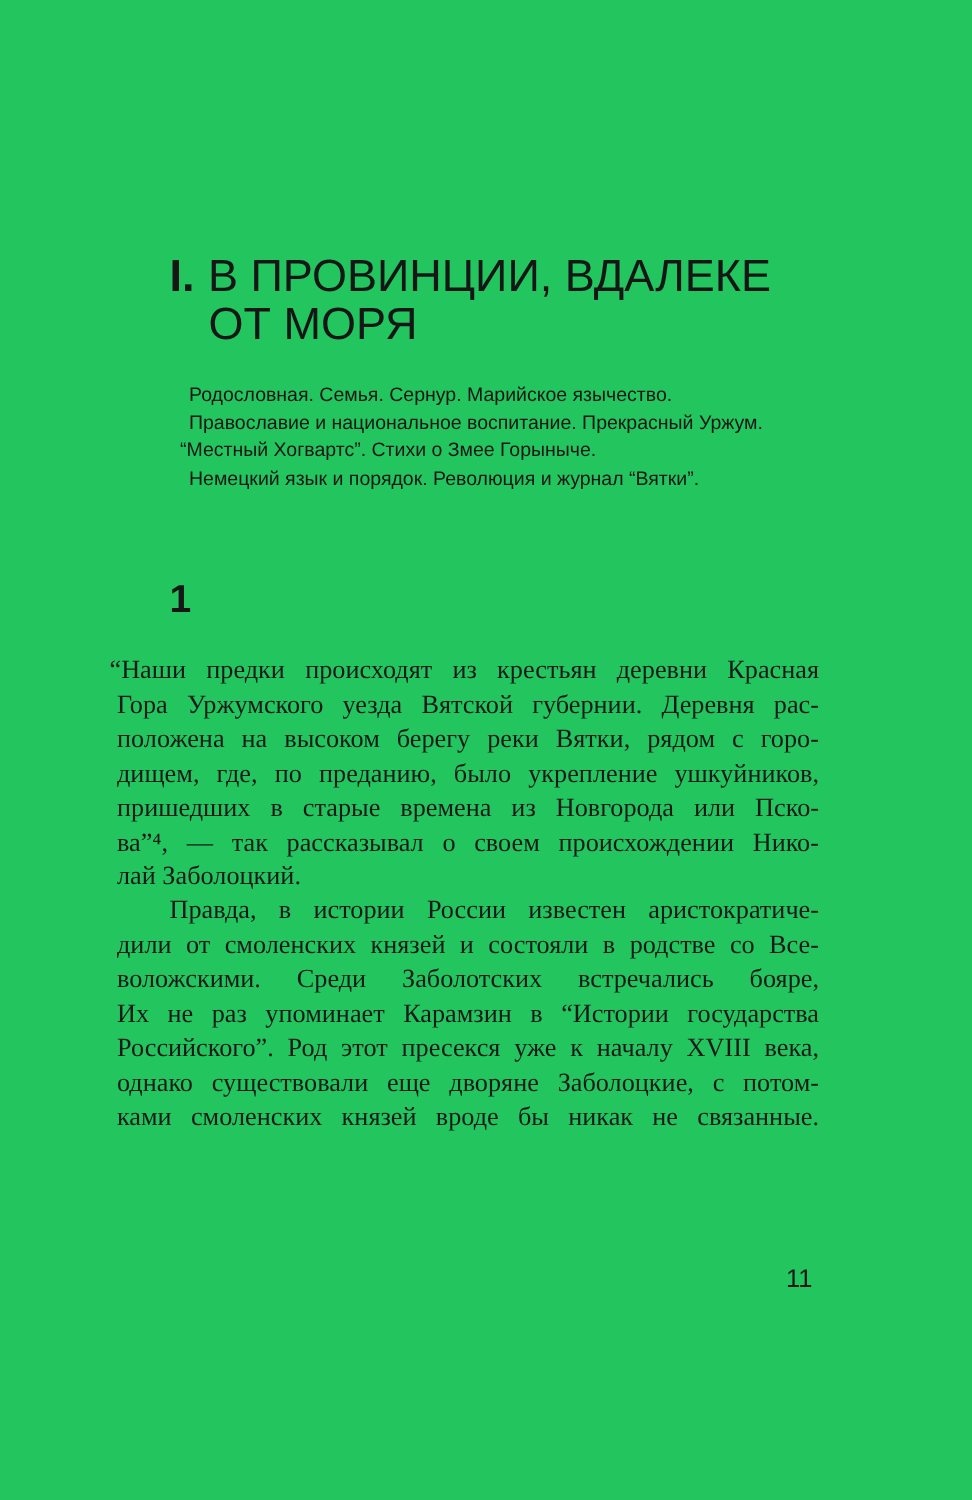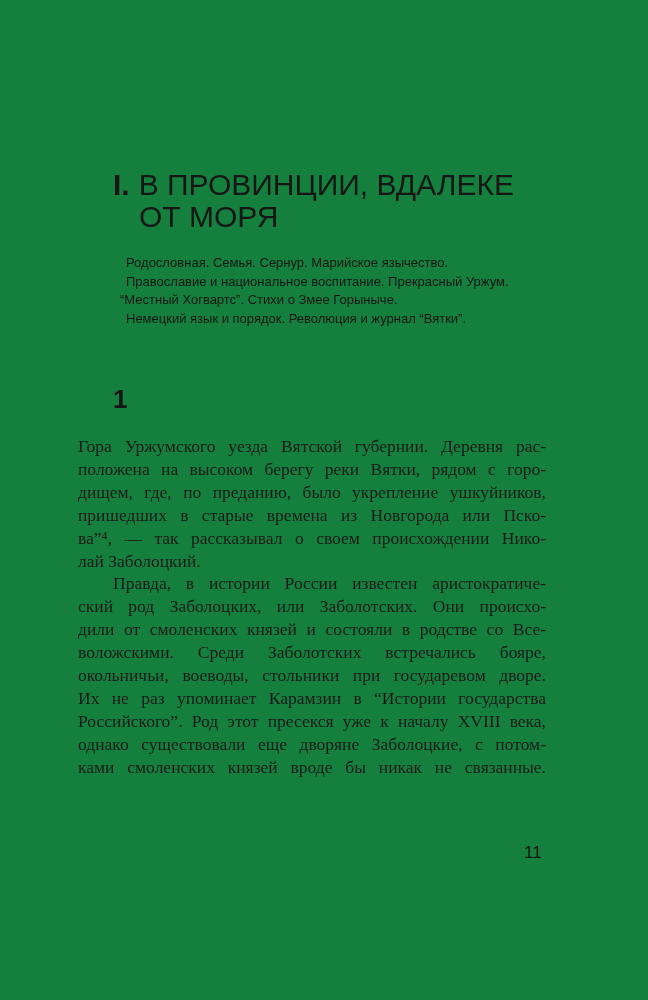--- a/index.html
+++ b/index.html
@@ -4,21 +4,21 @@
 <style>
   html, body {
     margin: 0;
     padding: 0;
     background: #ffffff;
   }
   .page {
     position: relative;
     width: 648px;
     height: 1000px;
-    background: #15803d;
+    background: #22c55e;
     overflow: hidden;
   }
 
   
   .chapter-heading {
     position: absolute;
     left: 113px;
     top: 169px;
     width: 420px;
     margin: 0;
@@ -103,33 +103,32 @@
     <div class="summary-line">Родословная. Семья. Сернур. Марийское язычество.</div>
     <div class="summary-line">Православие и национальное воспитание. Прекрасный Уржум.</div>
     <div class="summary-line hanging">“Местный Хогвартс”. Стихи о Змее Горыныче.</div>
     <div class="summary-line">Немецкий язык и порядок. Революция и журнал “Вятки”.</div>
   </div>
 
   <div class="section-number">1</div>
 
   <div class="body-text">
     <div class="para">
+      <div class="bline hangq">“Наши предки происходят из крестьян деревни Красная</div>
       <div class="bline">Гора Уржумского уезда Вятской губернии. Деревня рас-</div>
       <div class="bline">положена на высоком берегу реки Вятки, рядом с горо-</div>
       <div class="bline">дищем, где, по преданию, было укрепление ушкуйников,</div>
       <div class="bline">пришедших в старые времена из Новгорода или Пско-</div>
       <div class="bline">ва”⁴, — так рассказывал о своем происхождении Нико-</div>
       <div class="bline endline">лай Заболоцкий.</div>
     </div>
     <div class="para">
       <div class="bline indent">Правда, в истории России известен аристократиче-</div>
-      <div class="bline">ский род Заболоцких, или Заболотских. Они происхо-</div>
       <div class="bline">дили от смоленских князей и состояли в родстве со Все-</div>
       <div class="bline">воложскими. Среди Заболотских встречались бояре,</div>
-      <div class="bline">окольничьи, воеводы, стольники при государевом дворе.</div>
       <div class="bline">Их не раз упоминает Карамзин в “Истории государства</div>
       <div class="bline">Российского”. Род этот пресекся уже к началу XVIII века,</div>
       <div class="bline">однако существовали еще дворяне Заболоцкие, с потом-</div>
       <div class="bline">ками смоленских князей вроде бы никак не связанные.</div>
     </div>
   </div>
 
   <div class="page-number">11</div>
 
 </div>

